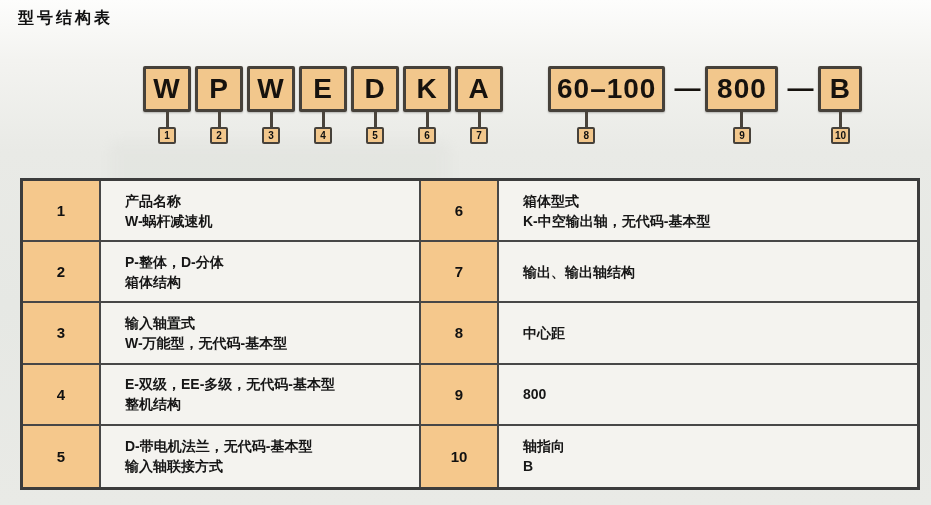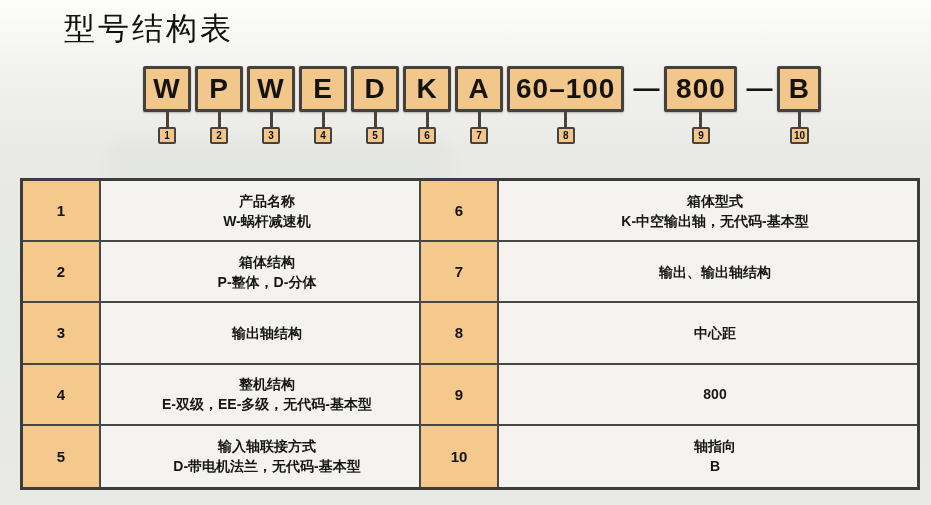--- a/index.html
+++ b/index.html
@@ -9,34 +9,34 @@
     background:linear-gradient(180deg,#fdfdfc 0%,#f3f3f0 12%,#e9eae6 30%,#e6e8e4 60%,#e9eae6 100%);
     color:#1a1a1a;
   }
   
   .ghost{position:absolute;background:#c9ccc7;opacity:.13;filter:blur(6px);border-radius:8px;}
   .g1{left:110px;top:140px;width:340px;height:170px;}
   .g2{left:560px;top:300px;width:220px;height:90px;}
 
   .page-title{
     position:absolute;left:18px;top:8px;
-    font-size:31px;font-weight:normal;letter-spacing:3px;color:#111;margin-left:46px;
+    font-size:16px;font-weight:bold;letter-spacing:3px;color:#111;
   }
 
   
   .code-row{position:absolute;left:143px;top:66px;display:flex;align-items:flex-start;}
   .code-unit{display:flex;flex-direction:column;align-items:center;margin-right:4px;}
   .code-box{
     box-sizing:border-box;height:46px;min-width:48px;padding:0 6px;
     border:3px solid #46413a;border-radius:2px;background:#f2c78c;
     display:flex;align-items:center;justify-content:center;
     font-size:28px;font-weight:bold;color:#16120e;letter-spacing:1px;
     box-shadow:0 1px 2px rgba(0,0,0,.25);
   }
-  .code-box.wide{min-width:117px;}
+  .code-box.wide{min-width:117px;margin-left:41px;}
   .code-box.mid{min-width:73px;}
   .code-box.small{min-width:44px;}
   .connector{width:3px;height:15px;background:#4a443c;}
   .num-tag{
     box-sizing:border-box;min-width:18px;height:17px;padding:0 2px;
     border:2px solid #46413a;border-radius:2px;background:#f2c78c;
     display:flex;align-items:center;justify-content:center;
     font-size:10px;font-weight:bold;color:#111;
   }
   .code-dash{
@@ -46,21 +46,21 @@
 
   
   .spec-table{
     position:absolute;left:20px;top:178px;width:900px;height:312px;
     box-sizing:border-box;border:3px solid #3c3c3c;
     display:grid;
     grid-template-columns:78px 320px 78px auto;
     grid-template-rows:repeat(5,1fr);
     background:#f4f3ef;
   }
-  .cell{box-sizing:border-box;border-right:2px solid #474747;border-bottom:2px solid #474747;align-items:center;}
+  .cell{box-sizing:border-box;border-right:2px solid #474747;border-bottom:2px solid #474747;}
   .cell.last-col{border-right:none;}
   .cell.last-row{border-bottom:none;}
   .cell-num{
     background:#f5c88c;display:flex;align-items:center;justify-content:center;
     font-size:15px;font-weight:bold;color:#111;
   }
   .cell-desc{
     background:#f4f3ef;display:flex;flex-direction:column;justify-content:center;
     padding:2px 10px 2px 24px;font-size:14px;font-weight:bold;line-height:20px;color:#161616;
   }
@@ -140,50 +140,51 @@
     <div>W-蜗杆减速机</div>
   </div>
   <div class="cell cell-num">6</div>
   <div class="cell cell-desc last-col">
     <div>箱体型式</div>
     <div>K-中空输出轴，无代码-基本型</div>
   </div>
 
   <div class="cell cell-num">2</div>
   <div class="cell cell-desc">
+    <div>P-整体，D-分体</div>
     <div>箱体结构</div>
-    <div>P-整体，D-分体</div>
   </div>
   <div class="cell cell-num">7</div>
   <div class="cell cell-desc last-col">
     <div>输出、输出轴结构</div>
   </div>
 
   <div class="cell cell-num">3</div>
   <div class="cell cell-desc">
-    <div>输出轴结构</div>
+    <div>输入轴置式</div>
+    <div>W-万能型，无代码-基本型</div>
   </div>
   <div class="cell cell-num">8</div>
   <div class="cell cell-desc last-col">
     <div>中心距</div>
   </div>
 
   <div class="cell cell-num">4</div>
   <div class="cell cell-desc">
+    <div>E-双级，EE-多级，无代码-基本型</div>
     <div>整机结构</div>
-    <div>E-双级，EE-多级，无代码-基本型</div>
   </div>
   <div class="cell cell-num">9</div>
   <div class="cell cell-desc last-col">
     <div>800</div>
   </div>
 
   <div class="cell cell-num last-row">5</div>
   <div class="cell cell-desc last-row">
+    <div>D-带电机法兰，无代码-基本型</div>
     <div>输入轴联接方式</div>
-    <div>D-带电机法兰，无代码-基本型</div>
   </div>
   <div class="cell cell-num last-row">10</div>
   <div class="cell cell-desc last-col last-row">
     <div>轴指向</div>
     <div>B</div>
   </div>
 </div>
 
 </body></html>

